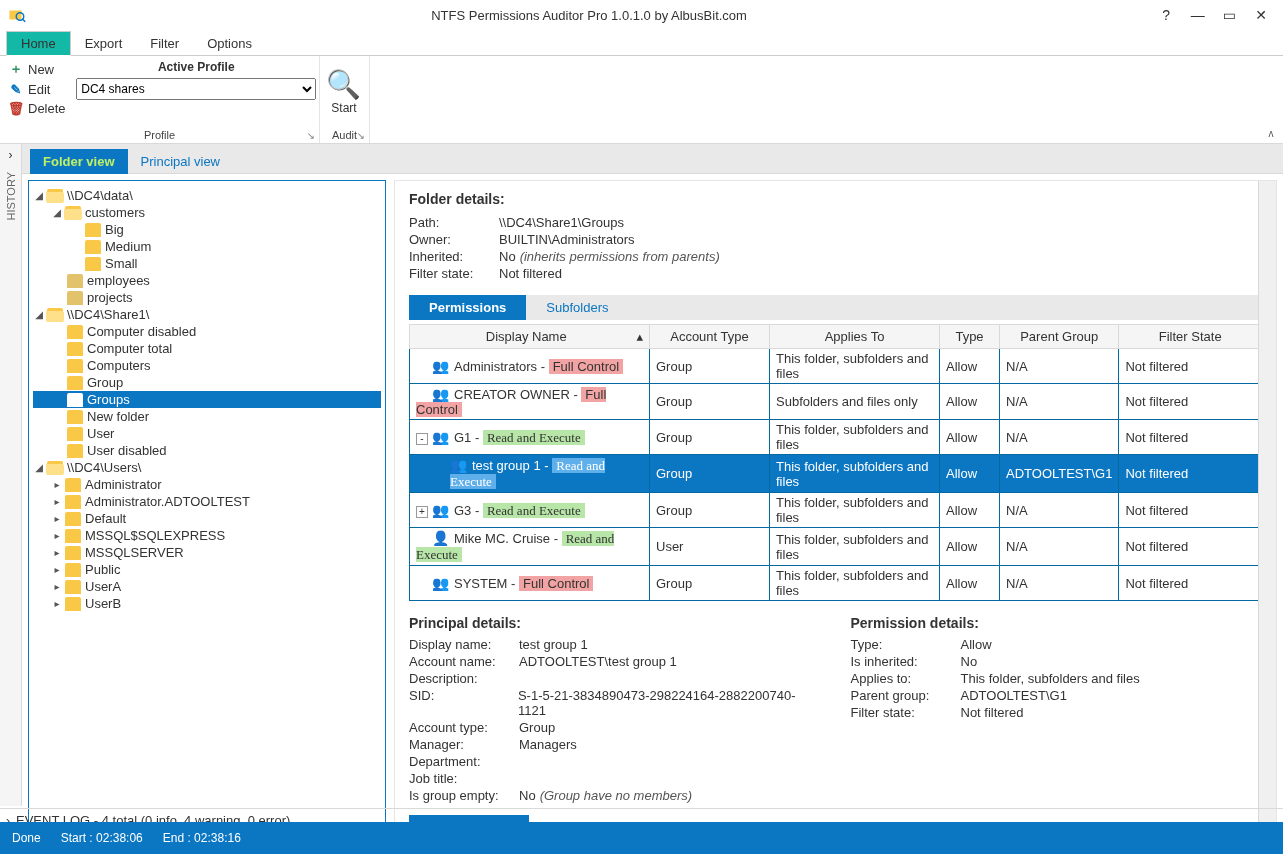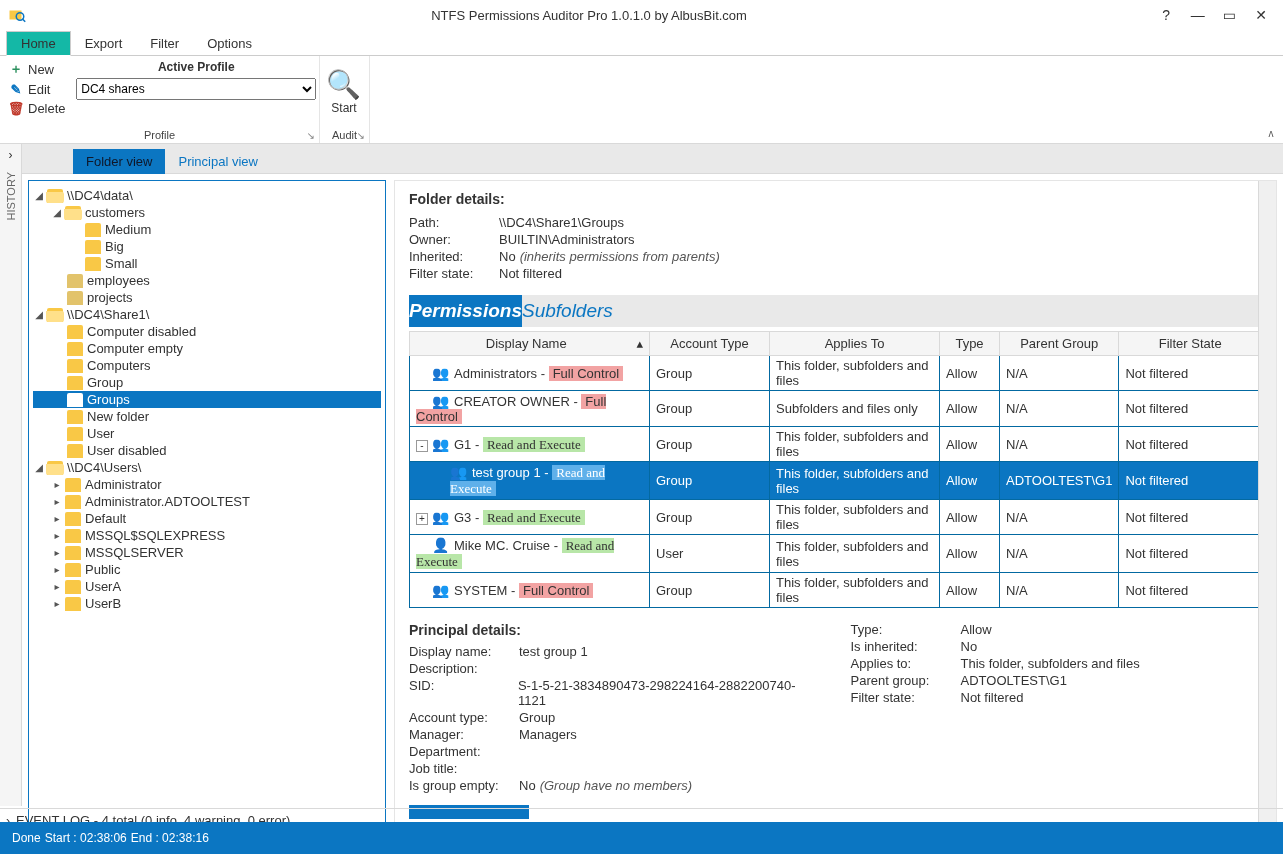--- a/index.html
+++ b/index.html
@@ -33,42 +33,42 @@
 
 
 .main { position: absolute; top: 144px; bottom: 48px; left: 0; right: 0; display: flex; }
 .history-rail { width: 22px; border-right: 1px solid #d9d9d9; background: #f5f5f5; display: flex; flex-direction: column; align-items: center; }
 .history-rail .expand { font-size: 12px; padding: 4px 0; cursor: pointer; }
 .history-rail .vlabel { writing-mode: vertical-rl; transform: rotate(180deg); font-size: 11px; color: #666; margin-top: 6px; }
 
 .content { flex: 1; display: flex; flex-direction: column; }
 .view-tabs { height: 30px; background: #e9e9e9; display: flex; align-items: center; padding-left: 8px; padding-top: 6px; border-bottom: 1px solid #d9d9d9; }
 .view-tabs .vtab { padding: 4px 12px; font-size: 13px; cursor: pointer; border: 1px solid transparent; }
-.view-tabs .vtab.active { background: #0b76c2; color: #0f172a; font-weight: normal; margin-left: 43px; }
+.view-tabs .vtab.active { background: #0b76c2; color: #bef264; font-weight: bold; }
 .view-tabs .vtab:not(.active) { color: #0b76c2; }
 
 .panes { flex: 1; display: flex; padding: 6px; gap: 8px; }
 .tree { width: 358px; border: 1px solid #0b76c2; overflow: auto; padding: 6px 4px; }
 .tree-node { display: flex; align-items: center; padding: 1px 0; cursor: pointer; }
 .tree-node .tw { display: inline-block; width: 12px; text-align: center; font-size: 10px; color: #555; }
 .tree-node .fic { width: 16px; height: 14px; display: inline-block; margin: 0 4px 0 2px; background: #f9c846; border-radius: 2px 2px 0 0; position: relative; }
 .tree-node .fic.open::before { content: ""; position: absolute; left: -1px; top: 3px; width: 18px; height: 11px; background: #ffe08a; border-radius: 0 2px 2px 2px; }
 .tree-node .fic.emp { background: #e2c36b; }
 .tree-node.selected { background: #0b76c2; color: #fff; }
 .tree-node.selected .fic { background: #fff; }
 
 .detail { flex: 1; border: 1px solid #e5e5e5; position: relative; overflow: hidden; display:flex; flex-direction:column; }
 .detail-inner { flex:1; overflow: auto; padding: 10px 14px 0 14px; }
 .detail h3 { font-size: 14px; margin-bottom: 8px; }
 .kv { display: flex; font-size: 13px; margin-bottom: 2px; }
 .kv .k { width: 90px; }
 .kv .note { font-style: italic; color: #555; margin-left: 4px; }
 
 .detail-tabs { display: flex; background: #e9e9e9; margin-top: 14px; }
-.detail-tabs .dtab { padding: 5px 0; cursor: pointer; font-size: 19px; font-style: italic; }
+.detail-tabs .dtab { padding: 5px 20px; cursor: pointer; font-size: 13px; }
 .detail-tabs .dtab.active { background: #0b76c2; color: #fff; font-weight: bold; }
 .detail-tabs .dtab:not(.active) { color: #0b76c2; }
 
 table.perm { width: 100%; border-collapse: collapse; margin-top: 4px; font-size: 13px; }
 table.perm th { background: #f5f5f5; border: 1px solid #d9d9d9; padding: 4px 6px; font-weight: normal; }
 table.perm td { border: 1px solid #0369a1; padding: 2px 6px; }
 table.perm tr.sel td { background: #0b76c2; color: #fff; }
 .badge-red { background: #f2a3a3; padding: 0 4px; }
 .badge-green { background: #b8e6a8; padding: 0 4px; font-family: Liberation Serif, serif; }
 tr.sel .badge-green { background: #5fb0ea; }
@@ -80,21 +80,21 @@
 .detail-cols h3 { margin-bottom: 6px; }
 .detail-cols .col { flex: 1; }
 .detail-cols .kv .k { width: 110px; }
 
 .hscroll { height: 18px; background: #f0f0f0; border-top: 1px solid #d9d9d9; }
 .vscroll { position:absolute; top:0; right:0; bottom:18px; width:18px; background:#f0f0f0; border-left:1px solid #d9d9d9; }
 
 .eventlog { position: absolute; bottom: 22px; left: 0; right: 0; height: 24px; border-top: 1px solid #d9d9d9; display: flex; align-items: center; padding: 0 6px; font-size: 13px; }
 .eventlog .exp2 { font-size: 12px; margin-right: 6px; cursor:pointer; }
 
-.status { position: absolute; bottom: 0; left: 0; right: 0; height: 22px; background: #0b76c2; color: #fff; display: flex; align-items: center; padding: 16px 12px; font-size: 12px; gap: 4px; }
+.status { position: absolute; bottom: 0; left: 0; right: 0; height: 22px; background: #0b76c2; color: #fff; display: flex; align-items: center; padding: 16px 12px; font-size: 12px; gap: 20px; }
 
 svg.app-ico { width:18px; height:18px; }
 </style>
 </head>
 <body>
 
 <div class="titlebar">
   <svg class="app-ico" viewBox="0 0 24 24">
       <rect x="2" y="6" width="16" height="12" fill="#f9c846"></rect>
       <circle cx="16" cy="14" r="5" fill="none" stroke="#0b76c2" stroke-width="2"></circle>
@@ -170,25 +170,25 @@
             <span class="fic open"></span>
             <span>\\DC4\data\</span>
           </div>
         <div class="tree-node" style="padding-left:18px">
             <span class="tw">◢</span>
             <span class="fic open"></span>
             <span>customers</span>
           </div>
         <div class="tree-node" style="padding-left:50px">
             <span class="fic"></span>
+            <span>Big</span>
+          </div>
+        <div class="tree-node" style="padding-left:50px">
+            <span class="fic"></span>
             <span>Medium</span>
-          </div>
-        <div class="tree-node" style="padding-left:50px">
-            <span class="fic"></span>
-            <span>Big</span>
           </div>
         <div class="tree-node" style="padding-left:50px">
             <span class="fic"></span>
             <span>Small</span>
           </div>
         <div class="tree-node" style="padding-left:32px">
             <span class="fic emp"></span>
             <span>employees</span>
           </div>
         <div class="tree-node" style="padding-left:32px">
@@ -199,21 +199,21 @@
             <span class="tw">◢</span>
             <span class="fic open"></span>
             <span>\\DC4\Share1\</span>
           </div>
         <div class="tree-node" style="padding-left:32px">
             <span class="fic"></span>
             <span>Computer disabled</span>
           </div>
         <div class="tree-node" style="padding-left:32px">
             <span class="fic"></span>
-            <span>Computer empty</span>
+            <span>Computer total</span>
           </div>
         <div class="tree-node" style="padding-left:32px">
             <span class="fic"></span>
             <span>Computers</span>
           </div>
         <div class="tree-node" style="padding-left:32px">
             <span class="fic"></span>
             <span>Group</span>
           </div>
         <div class="tree-node selected" style="padding-left:32px">
@@ -378,20 +378,24 @@
           </table>
 
           <div class="detail-cols">
             <div class="col">
               <h3>Principal details:</h3>
               <div class="kv">
                   <span class="k">Display name:</span>
                   <span>test group 1</span>
                 </div>
               <div class="kv">
+                  <span class="k">Account name:</span>
+                  <span>ADTOOLTEST\test group 1</span>
+                </div>
+              <div class="kv">
                   <span class="k">Description:</span>
                 </div>
               <div class="kv">
                   <span class="k">SID:</span>
                   <span>S-1-5-21-3834890473-298224164-2882200740-1121</span>
                 </div>
               <div class="kv">
                   <span class="k">Account type:</span>
                   <span>Group</span>
                 </div>
@@ -405,20 +409,21 @@
               <div class="kv">
                   <span class="k">Job title:</span>
                 </div>
               <div class="kv">
                   <span class="k">Is group empty:</span>
                   <span>No</span>
                   <span class="note">(Group have no members)</span>
                 </div>
             </div>
             <div class="col">
+              <h3>Permission details:</h3>
               <div class="kv">
                   <span class="k">Type:</span>
                   <span>Allow</span>
                 </div>
               <div class="kv">
                   <span class="k">Is inherited:</span>
                   <span>No</span>
                 </div>
               <div class="kv">
                   <span class="k">Applies to:</span>

